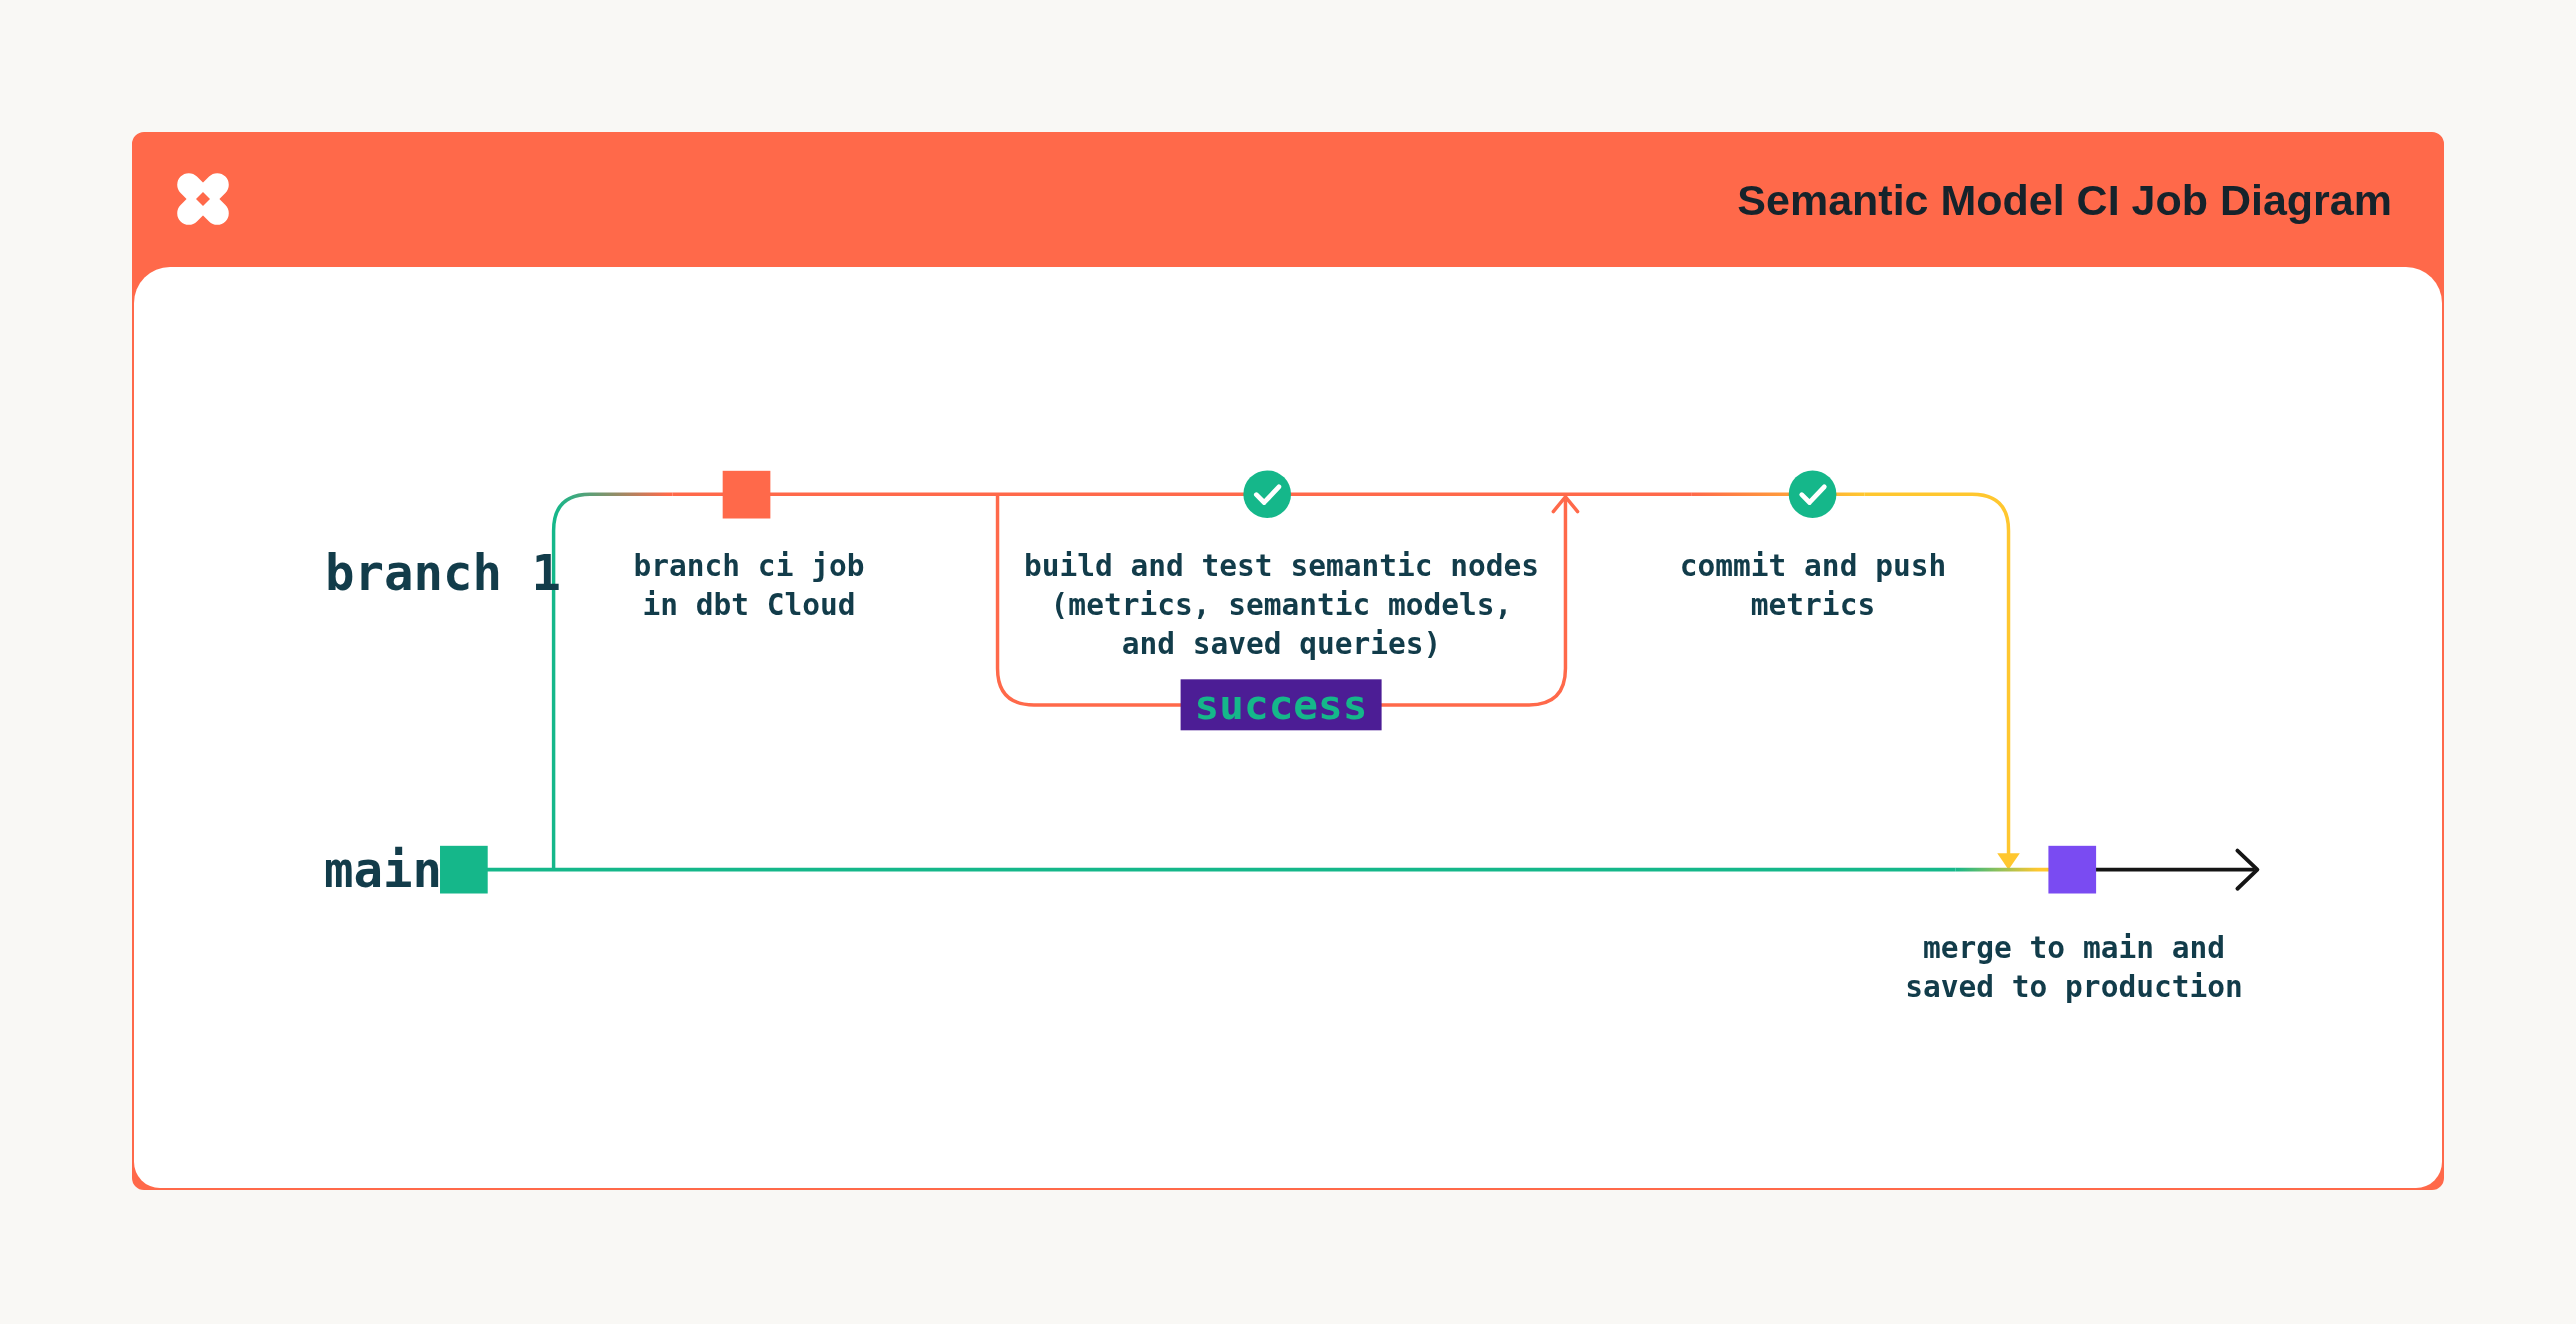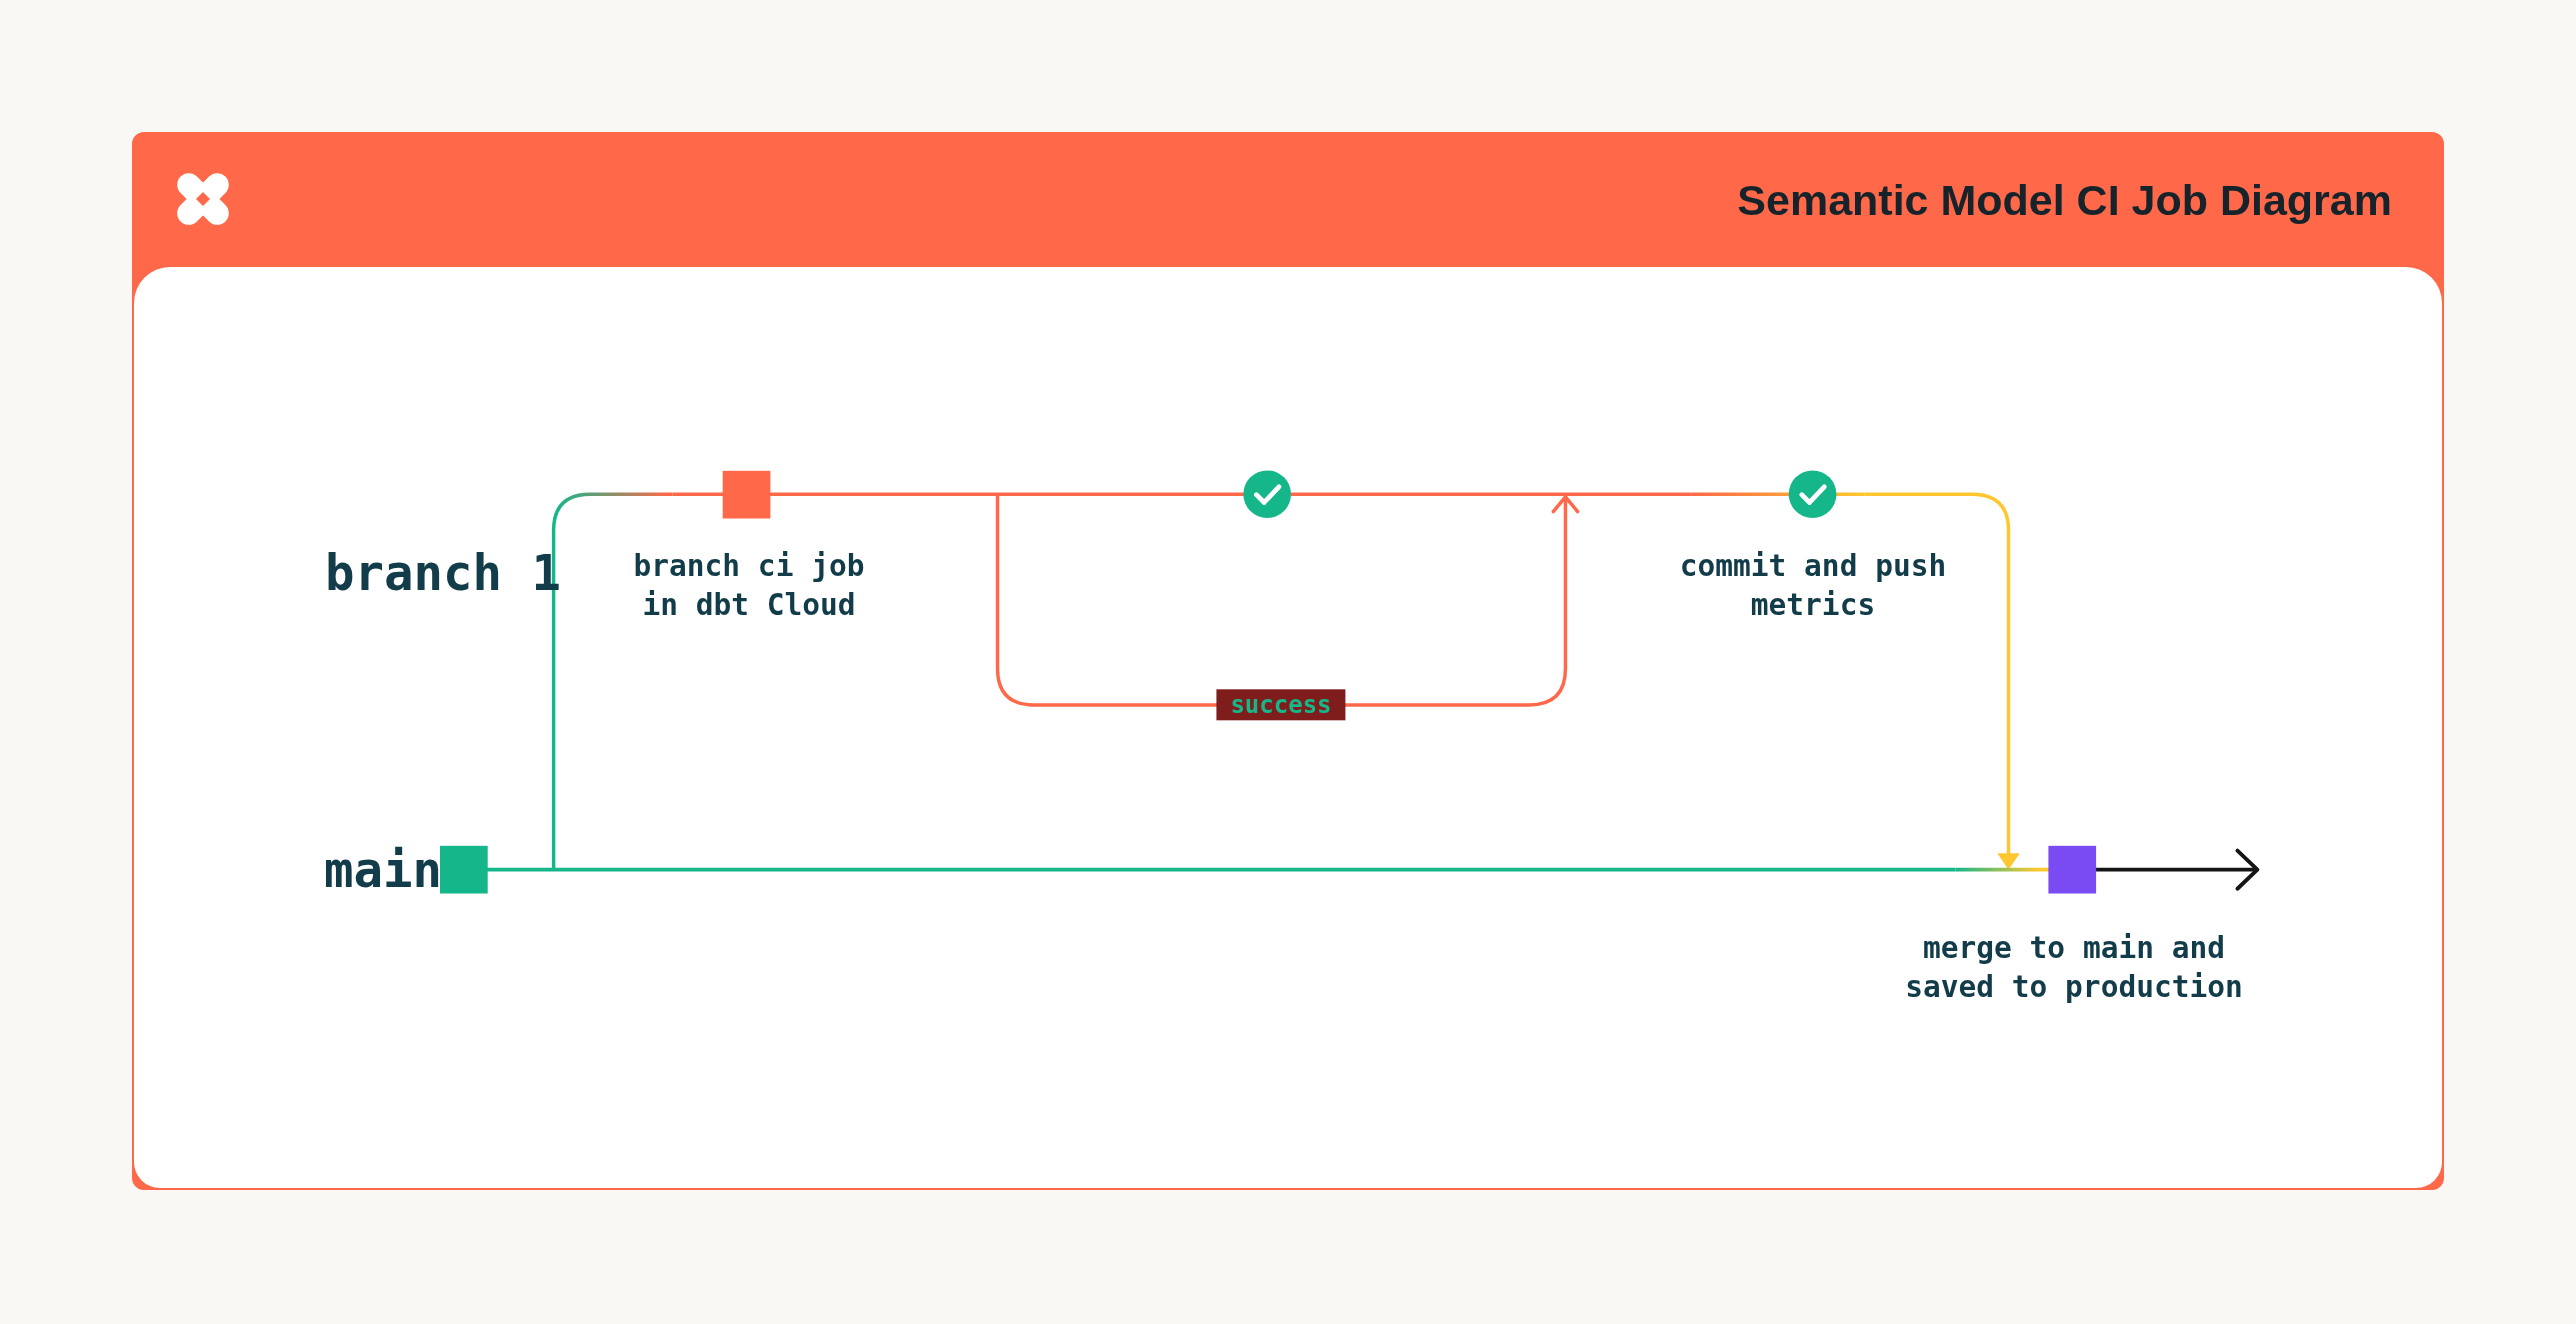--- a/index.html
+++ b/index.html
@@ -37,22 +37,22 @@
   .lbl{
     position:absolute;color:var(--ink,#123c4a);font-weight:bold;
     font-size:29.5px;line-height:39px;text-align:center;white-space:pre-line;
   }
   .ref-label{
     position:absolute;color:var(--ink,#123c4a);font-weight:bold;
     font-size:49px;line-height:47px;white-space:nowrap;
   }
   .success-chip{
     position:absolute;left:1281px;top:705px;transform:translate(-50%,-50%);
-    background:#7f1d1d;padding:1.7px 14px;
-    color:var(--green,#15b78a);font-weight:bold;font-size:24px;white-space:nowrap;
+    background:#4c1d95;padding:1.7px 14px;
+    color:var(--green,#15b78a);font-weight:bold;font-size:41px;white-space:nowrap;
   }
 </style>
 </head>
 <body>
 
 <div class="stage" style="--orange: #ff694a; --green: #15b78a; --yellow: #ffc72f; --purple: #7a4bf2; --ink: #123c4a; --black: #151515; --bg: #f9f8f5; --white: #ffffff;">
 
   <div class="card">
     <div class="card-header">
       <svg class="logo" viewBox="0 0 100 100" aria-hidden="true">
@@ -114,20 +114,23 @@
         <circle cx="2090" cy="570" r="27.5" style="fill:var(--green,#15b78a)"></circle>
         <path d="M 2077.5 570.5 L 2086.5 579.5 L 2103.5 561.5" fill="none" stroke="#ffffff" stroke-width="5.5" stroke-linecap="round" stroke-linejoin="round"></path>
       </g>
     </svg>
 
     <div class="ref-label" style="left:325px;top:550px;">branch 1</div>
     <div class="ref-label" style="left:324px;top:847px;">main</div>
 
     <div class="lbl" style="left:489px;top:547px;width:520px;">branch ci job
 in dbt Cloud</div>
+    <div class="lbl" style="left:1004px;top:547px;width:555px;">build and test semantic nodes
+(metrics, semantic models,
+and saved queries)</div>
     <div class="lbl" style="left:1553px;top:547px;width:520px;">commit and push
 metrics</div>
     <div class="lbl" style="left:1814px;top:929px;width:520px;">merge to main and
 saved to production</div>
 
     <div class="success-chip">success</div>
   </div>
 
 </div>
 

